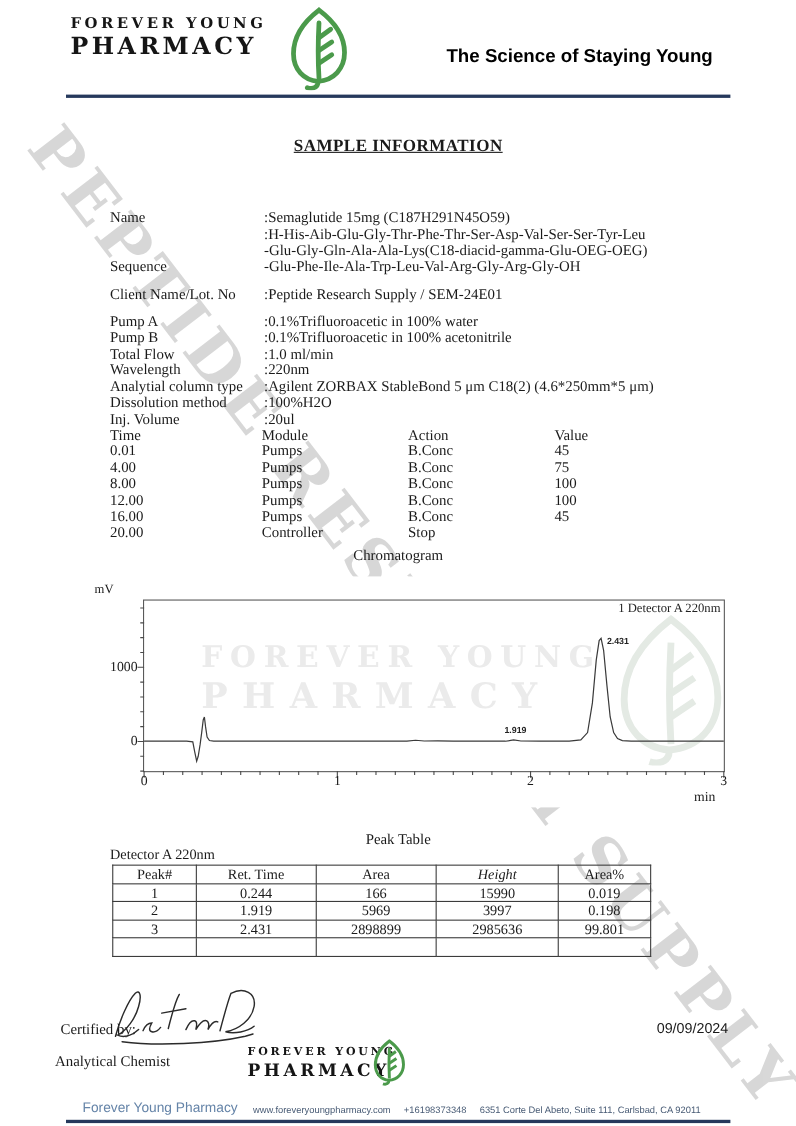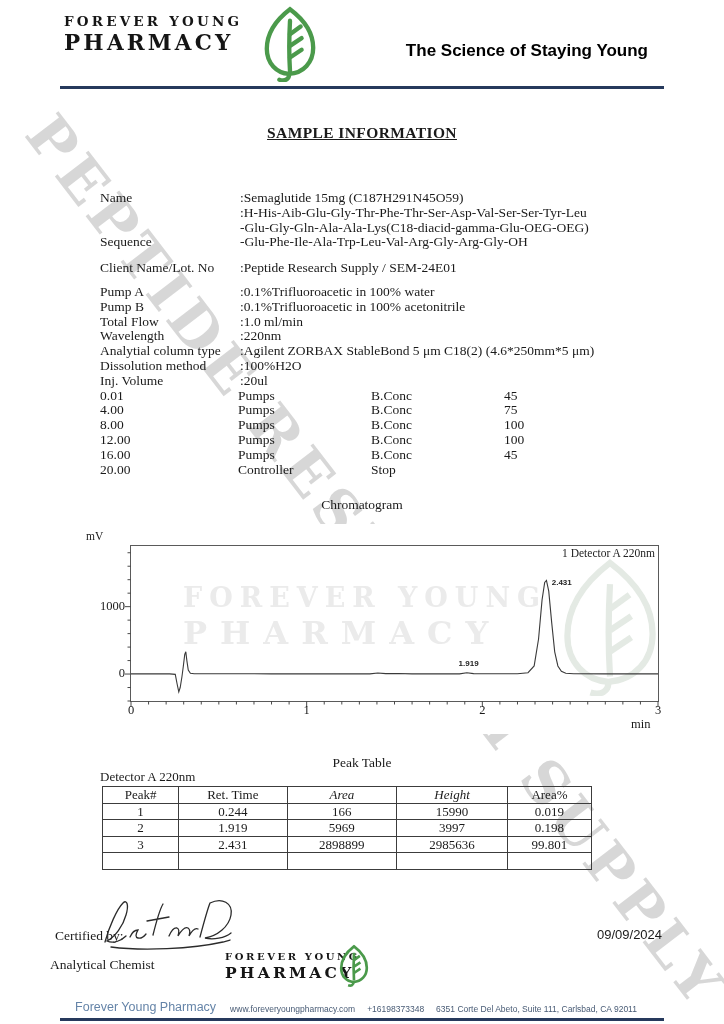--- a/index.html
+++ b/index.html
@@ -52,21 +52,21 @@
   .xtick-label{position:absolute;top:157px;transform:translateX(-50%);font-size:12.5px;}
   .min-label{position:absolute;left:500px;top:171px;width:40px;font-size:12.5px;}
   .peak-label{position:absolute;font-family:"Liberation Sans", sans-serif;font-weight:bold;font-size:8px;color:#222;white-space:nowrap;}
 
   
   .pt-title{left:0;right:0;top:755px;text-align:center;font-size:13.5px;}
   .detector{left:100px;top:769px;font-size:13px;}
   table.peaks{position:absolute;left:102px;top:786px;width:490px;border-collapse:collapse;
     font-size:13px;text-align:center;}
   table.peaks td,table.peaks th{border:1px solid #3c3c3c;font-weight:normal;height:15.5px;padding:0;line-height:15.5px;}
-  .colw0{width:76px;} .colw1{width:109px;} .colw2{width:110px;font-style:italic;} .colw3{width:111px;font-style:italic;} .colw4{width:84px;}
+  .colw0{width:76px;} .colw1{width:109px;} .colw2{width:110px;} .colw3{width:111px;font-style:italic;} .colw4{width:84px;}
 
   
   .certified{left:55px;top:928px;font-size:13.5px;}
   .signature{left:97px;top:895px;}
   .role{left:50px;top:957px;font-size:13.5px;}
   .date{left:597px;top:927px;font-family:"Liberation Sans", sans-serif;font-size:13px;}
   .f-brand{left:225px;top:951px;}
   .f-brand .l1{font-family:"DejaVu Serif", serif;font-weight:bold;font-size:10px;letter-spacing:2.6px;color:#151515;}
   .f-brand .l2{font-family:"DejaVu Serif", serif;font-weight:bold;font-size:15.5px;letter-spacing:3.2px;color:#151515;margin-top:1px;}
   .leaf-footer{left:338px;top:942px;}
@@ -138,20 +138,26 @@
       </div>
       <div class="frow">
         <span class="lbl">Dissolution method</span>
         <span class="val">:100%H2O</span>
       </div>
       <div class="frow">
         <span class="lbl">Inj. Volume</span>
         <span class="val">:20ul</span>
       </div>
 
+      <div class="prow">
+        <span class="c0">Time</span>
+        <span class="c1">Module</span>
+        <span class="c2">Action</span>
+        <span class="c3">Value</span>
+      </div>
       <div class="prow">
         <span class="c0">0.01</span>
         <span class="c1">Pumps</span>
         <span class="c2">B.Conc</span>
         <span class="c3">45</span>
       </div>
       <div class="prow">
         <span class="c0">4.00</span>
         <span class="c1">Pumps</span>
         <span class="c2">B.Conc</span>

